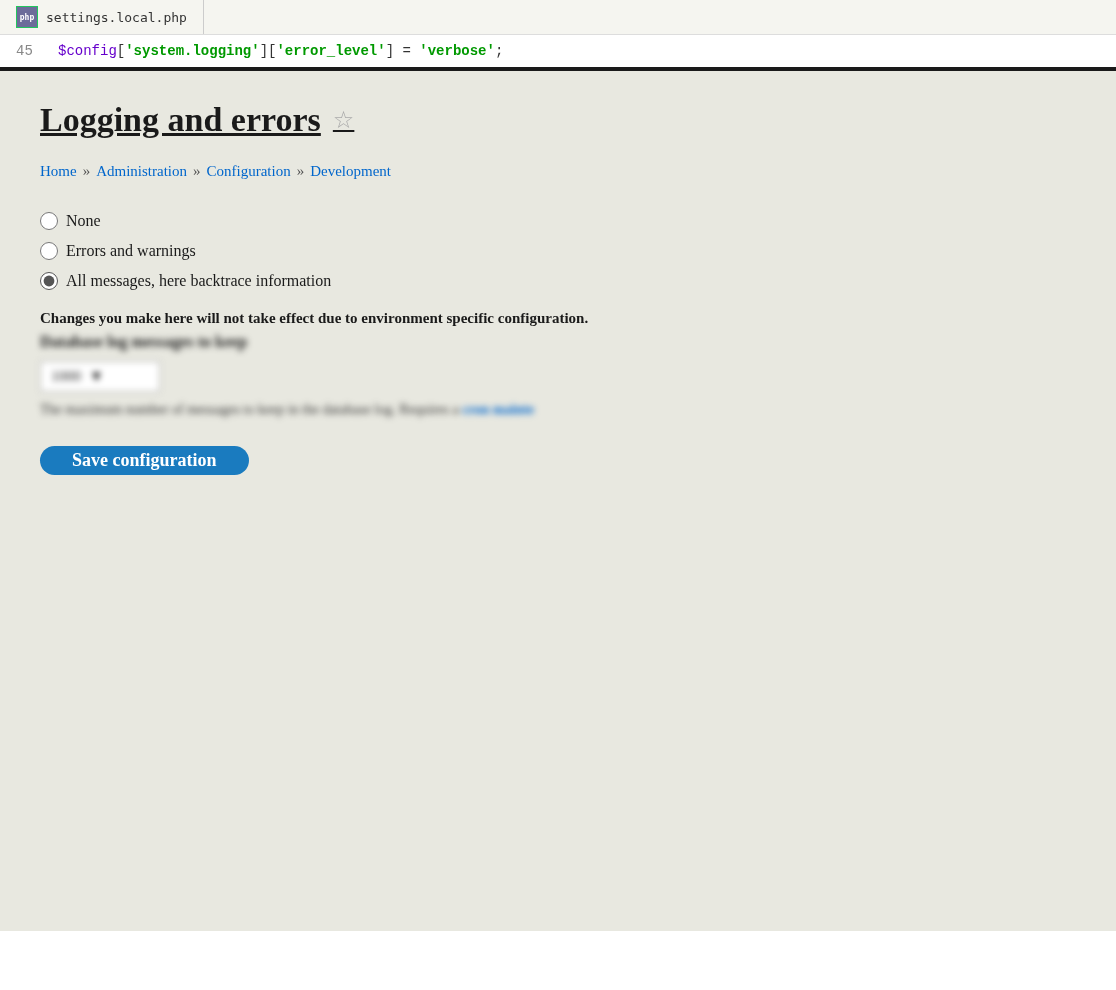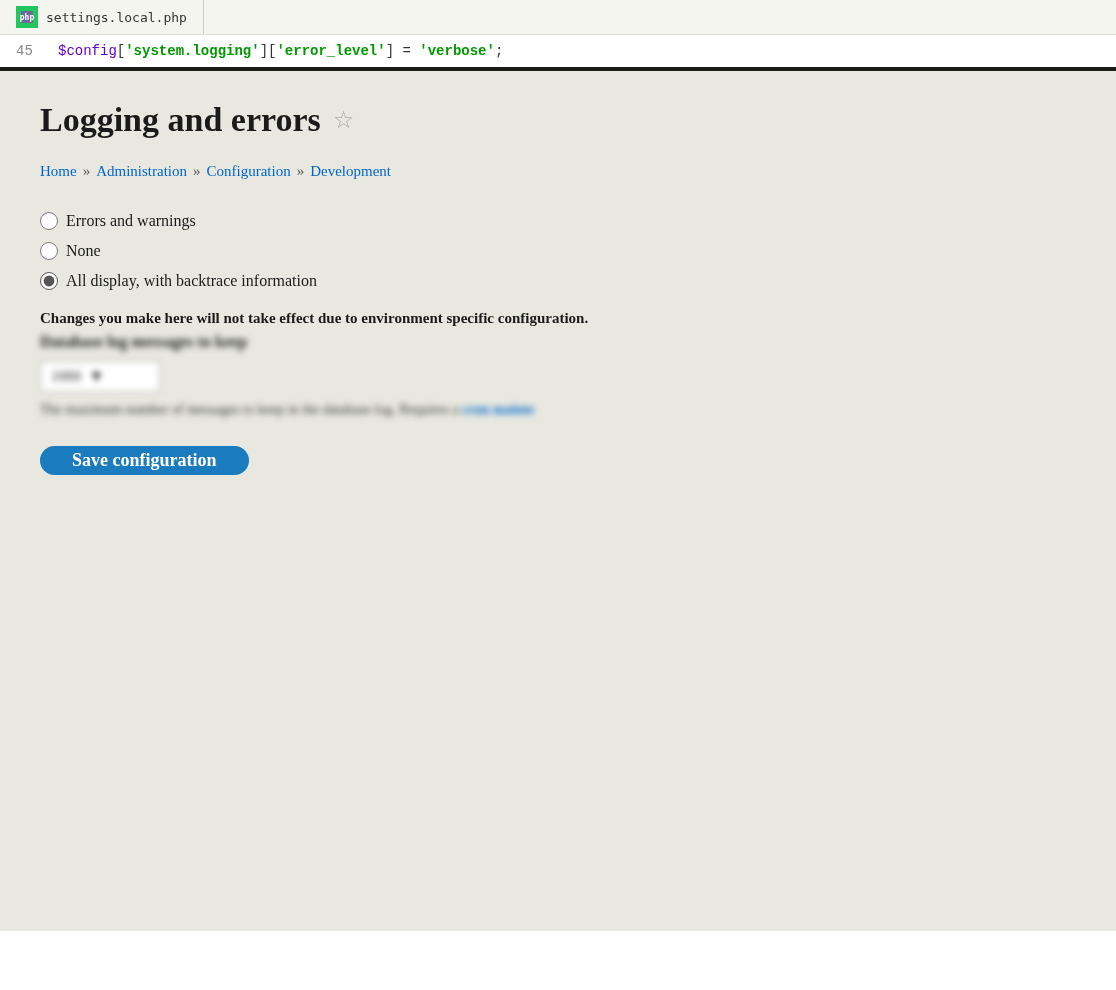--- a/index.html
+++ b/index.html
@@ -30,21 +30,21 @@
       width: 22px;
       height: 22px;
       background: #6c6c9a;
       display: inline-flex;
       align-items: center;
       justify-content: center;
       font-size: 8px;
       color: white;
       font-weight: bold;
       font-family: monospace;
-      border: 5px solid #22c55e;
+      border: 1px solid #22c55e;
     }
     .code-line {
       background: #fff;
       padding: 8px 16px;
       font-family: 'Courier New', monospace;
       font-size: 14px;
       color: #333;
       border-bottom: 4px solid #1a1a1a;
       display: flex;
       align-items: flex-end;
@@ -66,20 +66,21 @@
       min-height: 860px;
       padding: 30px 40px 60px 40px;
     }
 
     
     .page-title-row {
       display: flex;
       align-items: center;
       gap: 12px;
       margin-bottom: 24px;
+      text-decoration: underline;
     }
     .page-title {
       font-size: 34px;
       font-weight: bold;
       color: #1a1a1a;
     }
     .star-icon {
       font-size: 24px;
       color: #aaa;
       cursor: pointer;
@@ -221,30 +222,30 @@
     <span class="sep">»</span>
     <a>Configuration</a>
     <span class="sep">»</span>
     <a>Development</a>
   </nav>
 
   
 
   <div class="radio-group">
     <label class="radio-item">
+      <input type="radio" name="error_level" value="none" style="">
+      <span>None</span>
+    </label>
+    <label class="radio-item">
       <input type="radio" name="error_level" value="errors_warnings" style="">
       <span>Errors and warnings</span>
     </label>
     <label class="radio-item">
-      <input type="radio" name="error_level" value="none" style="">
-      <span>None</span>
-    </label>
-    <label class="radio-item">
       <input type="radio" name="error_level" value="all_backtrace" checked="" style="">
-      <span>All display, with backtrace information</span>
+      <span>All messages, here backtrace information</span>
     </label>
   </div>
 
   
   <p class="warning-bold">Changes you make here will not take effect due to environment specific configuration.</p>
 
   
   <div class="blurred-section">
     <div class="blurred-label">Database log messages to keep</div>
     <div class="blurred-input-row">

